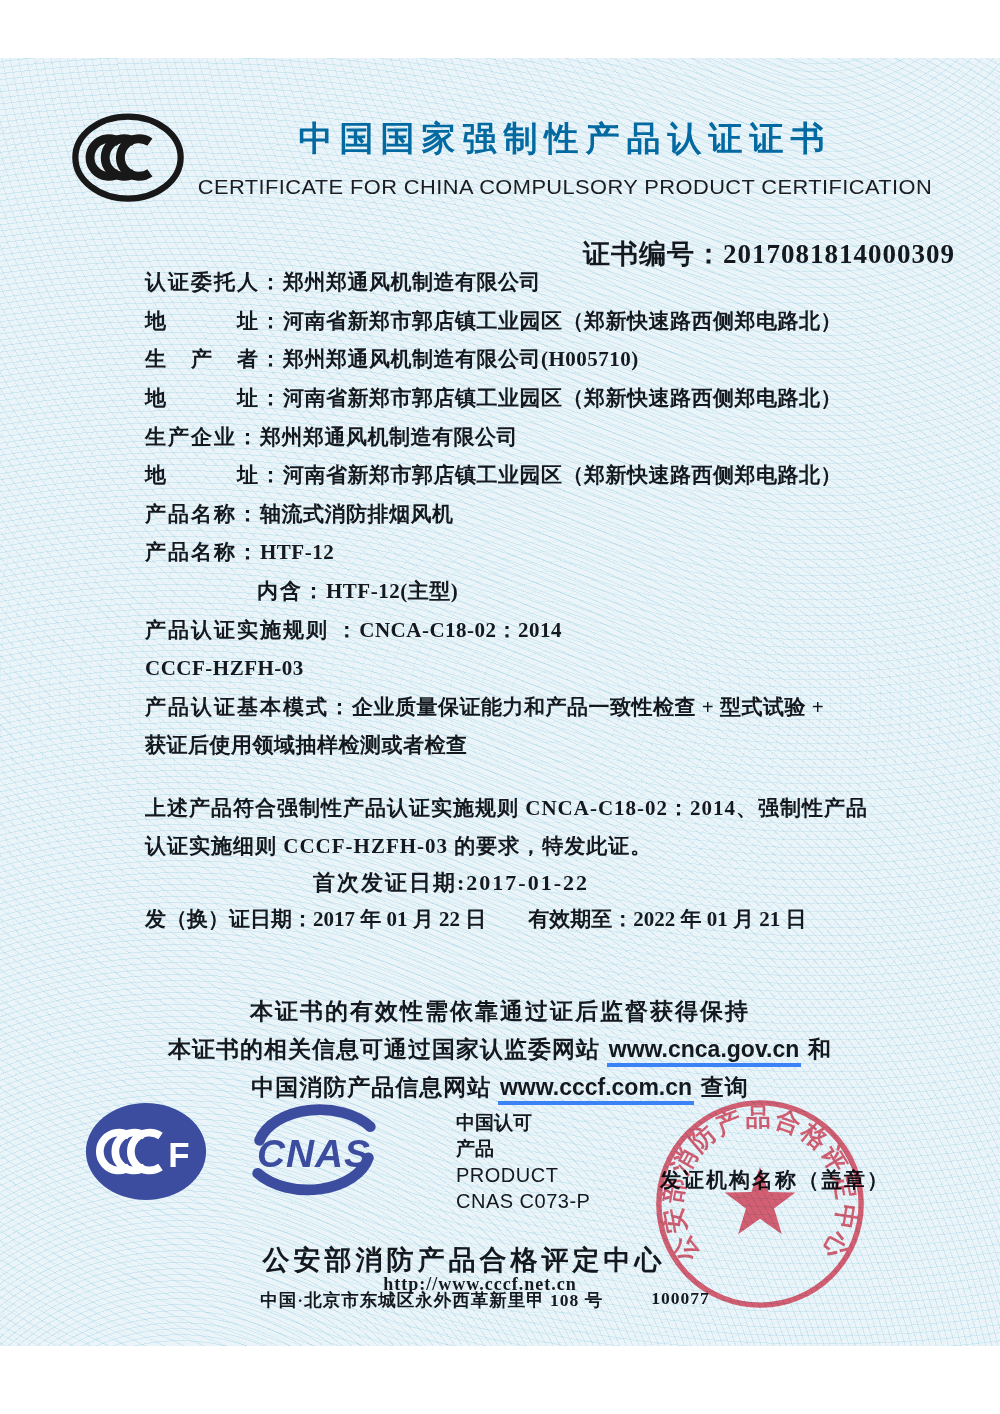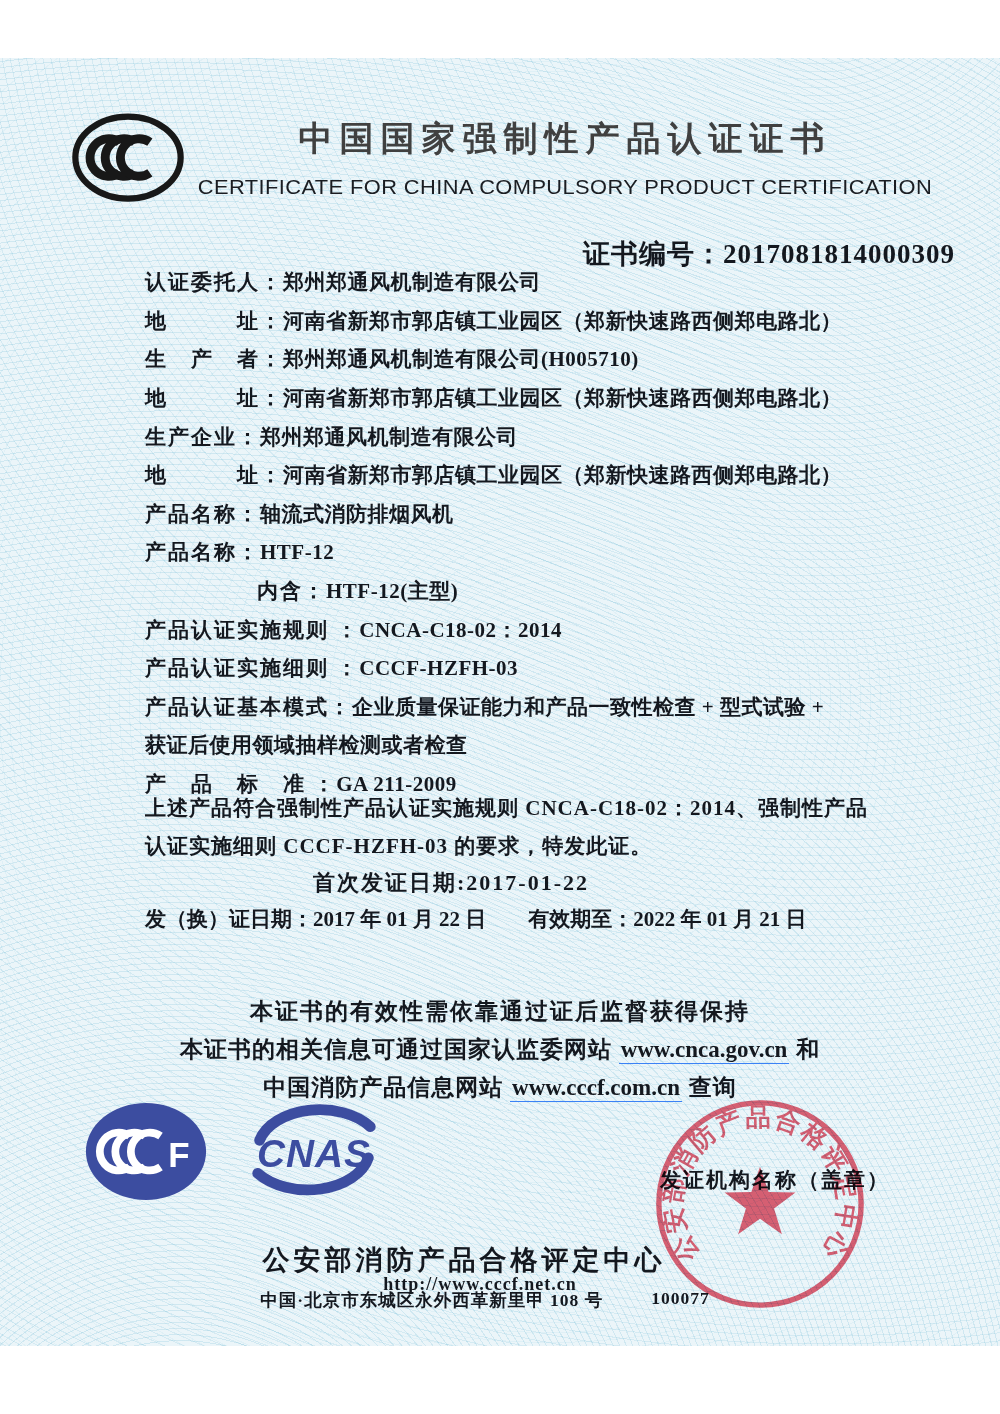--- a/index.html
+++ b/index.html
@@ -10,43 +10,43 @@
         background-image:
           repeating-radial-gradient(circle at 18% 115%, rgba(95,178,208,0.20) 0 1px, transparent 1px 6px),
           repeating-radial-gradient(circle at 82% -12%, rgba(95,178,208,0.16) 0 1px, transparent 1px 8px),
           repeating-radial-gradient(circle at 55% 50%, rgba(120,195,220,0.10) 0 1px, transparent 1px 10px);}
   .layer{position:absolute;z-index:2;}
 
   
   .ccc-mark{left:70px;top:110px;width:116px;height:96px;}
   .title-block{left:130px;top:116px;width:870px;text-align:center;}
   .title-cn{font-family:"Liberation Sans","DejaVu Sans",sans-serif;font-weight:bold;
-            font-size:34px;letter-spacing:7px;color:#404040;}
+            font-size:34px;letter-spacing:7px;color:#0369a1;}
   .title-en{margin-top:13px;font-family:"Liberation Sans","DejaVu Sans",sans-serif;
             font-size:21px;letter-spacing:.4px;color:#1a1d22;transform:scaleX(1.04);transform-origin:center;}
   .cert-no{left:583px;top:236px;font-size:27px;font-weight:600;letter-spacing:1px;}
 
   
   .fields{left:145px;top:263px;width:730px;}
   .row{display:flex;height:38.6px;align-items:center;font-size:21px;font-weight:600;}
   .row .lbl{white-space:pre;letter-spacing:2px;}
   .row .val{white-space:pre;letter-spacing:.5px;}
   .row.indent{padding-left:112px;}
 
   .statement{left:145px;top:789px;width:730px;font-size:21px;font-weight:600;line-height:38px;letter-spacing:1px;}
   .first-issue{left:313px;top:868px;font-size:22px;font-weight:700;letter-spacing:2px;}
   .issue-line{left:145px;top:905px;width:740px;display:flex;font-size:21px;font-weight:700;}
   .issue-line .gap{width:42px;}
 
   
   .note1{left:0;top:996px;width:1000px;text-align:center;font-size:23px;font-weight:700;letter-spacing:2px;}
   .note2{left:0;top:1034px;width:1000px;text-align:center;font-size:23px;font-weight:700;letter-spacing:1px;}
   .note3{left:0;top:1072px;width:1000px;text-align:center;font-size:23px;font-weight:700;letter-spacing:1px;}
-  .url-underline{font-family:Liberation Serif, serif;font-weight:600;
-                 border-bottom:1px solid #3b82f6;padding:0 2px 1px 2px;letter-spacing:0;}
+  .url-underline{font-family:Liberation Sans, sans-serif;font-weight:600;
+                 border-bottom:4px solid #3b82f6;padding:0 2px 1px 2px;letter-spacing:0;}
 
   
   .cccf-mark{left:83px;top:1100px;width:126px;height:104px;}
   .cnas-mark{left:246px;top:1094px;width:136px;height:112px;}
   .accred{left:456px;top:1110px;font-size:19px;line-height:26px;font-weight:600;}
   .accred .latin{font-family:"Liberation Sans","DejaVu Sans",sans-serif;font-size:20px;font-weight:400;letter-spacing:.5px;}
 
   
   .stamp-label{left:660px;top:1166px;font-size:21px;font-weight:700;letter-spacing:2px;z-index:2;}
   .stamp{left:652px;top:1096px;width:216px;height:216px;z-index:3;mix-blend-mode:multiply;opacity:.93;}
@@ -122,38 +122,33 @@
       <span class="lbl">内含：</span>
       <span class="val">HTF-12(主型)</span>
     </div>
 
     <div class="row">
       <span class="lbl">产品认证实施规则 ：</span>
       <span class="val">CNCA-C18-02：2014</span>
     </div>
 
     <div class="row">
-      <span class="lbl">产品认证实施细则 ：</span>
       <span class="val">CCCF-HZFH-03</span>
     </div>
 
     <div class="row">
       <span class="lbl">产品认证基本模式：</span>
       <span class="val">企业质量保证能力和产品一致性检查 + 型式试验 +</span>
     </div>
 
     <div class="row">
       <span class="lbl"></span>
       <span class="val">获证后使用领域抽样检测或者检查</span>
     </div>
 
-    <div class="row">
-      <span class="lbl">产　品　标　准 ：</span>
-      <span class="val">GA 211-2009</span>
-    </div>
   </div>
 
   <div class="layer statement">
     <div>上述产品符合强制性产品认证实施规则 CNCA-C18-02：2014、强制性产品</div>
     <div>认证实施细则 CCCF-HZFH-03 的要求，特发此证。</div>
   </div>
 
   <div class="layer first-issue">首次发证日期:2017-01-22</div>
   <div class="layer issue-line">
     <span>发（换）证日期：2017 年 01 月 22 日</span>
@@ -180,20 +175,26 @@
     <path d="M80,68 A19.5,19.5 0 1 1 80,36" fill="none" stroke="#ffffff" stroke-width="8"></path>
     <text x="88" y="68" font-family="Liberation Sans, DejaVu Sans, sans-serif" font-size="36" font-weight="bold" fill="#ffffff">F</text>
   </svg>
 
   <svg class="layer cnas-mark" viewBox="0 0 140 112">
     <path d="M14,46 A64,42 0 0 1 128,32" fill="none" stroke="#3c4da0" stroke-width="11" stroke-linecap="round"></path>
     <path d="M126,64 A64,42 0 0 1 12,80" fill="none" stroke="#3c4da0" stroke-width="11" stroke-linecap="round"></path>
     <text x="70" y="73" text-anchor="middle" font-family="Liberation Sans, DejaVu Sans, sans-serif" font-size="40" font-weight="bold" font-style="italic" letter-spacing="1" fill="#3c4da0">CNAS</text>
   </svg>
 
+  <div class="layer accred">
+    <div>中国认可</div>
+    <div>产品</div>
+    <div class="latin">PRODUCT</div>
+    <div class="latin">CNAS C073-P</div>
+  </div>
 
   <div class="layer stamp-label">发证机构名称（盖章）</div>
 
   <svg class="layer stamp" viewBox="0 0 220 220">
     <defs>
       <path id="stampArc" d="M 48.7,161.4 A 80,80 0 1 1 171.3,161.4" fill="none"></path>
     </defs>
     <circle cx="110" cy="110" r="103" fill="none" stroke="#e5576a" stroke-width="5.5"></circle>
     <polygon points="110,72 118.8,97.9 146.1,98.3 124.3,114.6 132.3,140.7 110,125 87.7,140.7 95.7,114.6 73.9,98.3 101.2,97.9" fill="#e5576a"></polygon>
     <text font-size="25.5" font-weight="bold" fill="#e5576a" letter-spacing="1">

